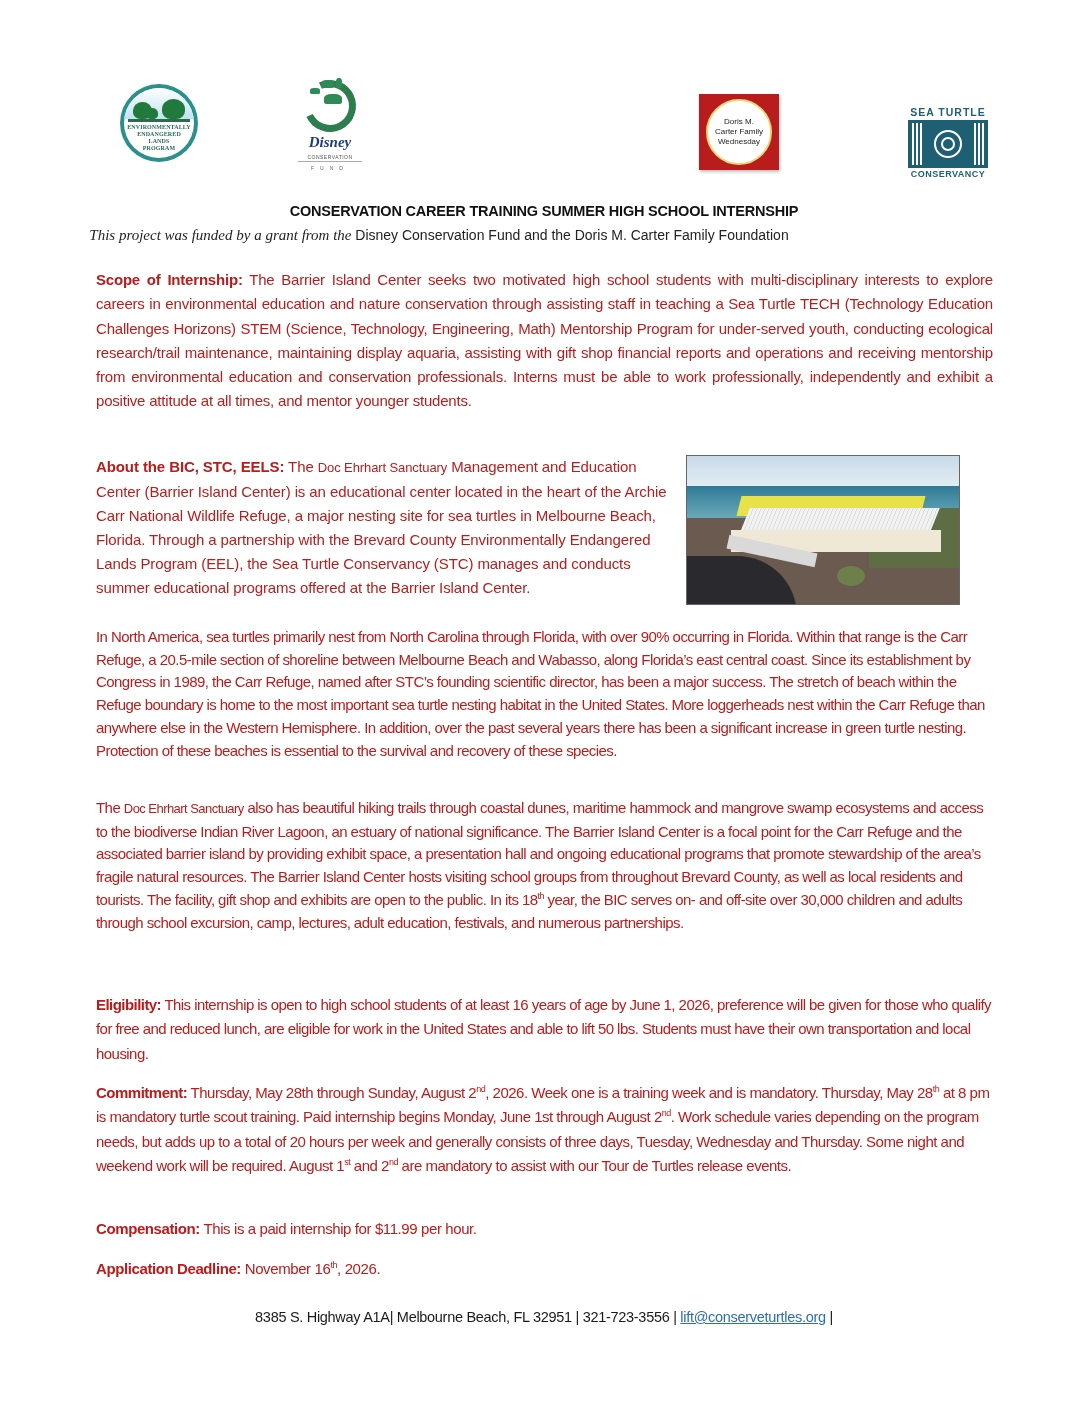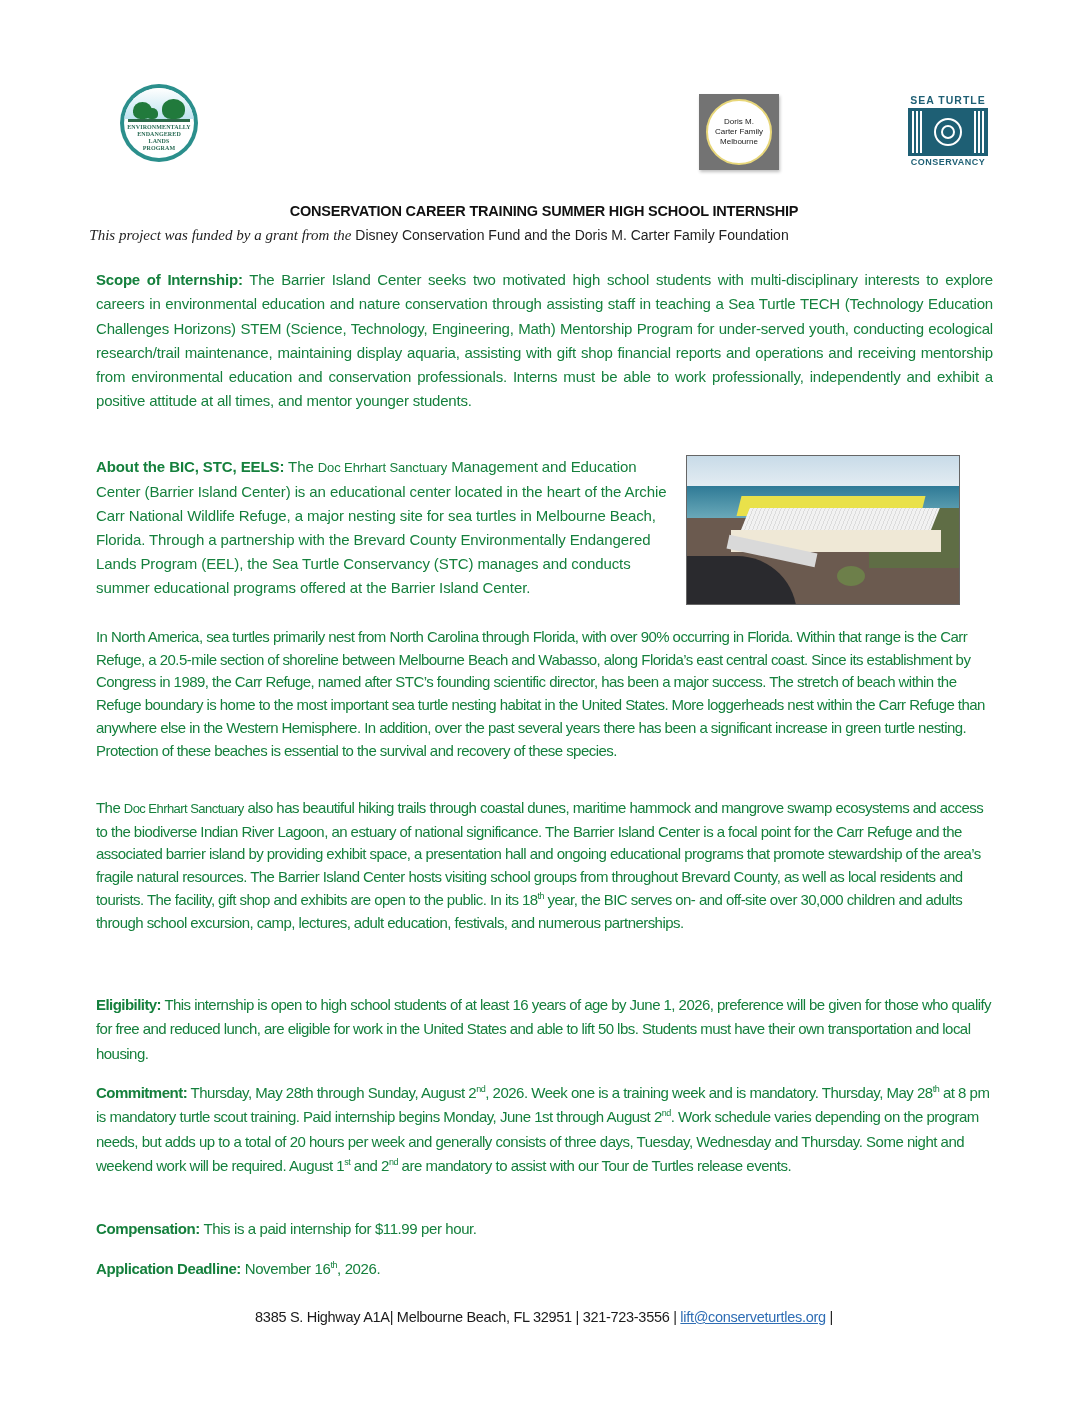--- a/index.html
+++ b/index.html
@@ -30,41 +30,41 @@
   
   .logo-bic { left: 514px; top: 12px; width: 88px; height: 88px; border-radius: 50%; background: #3f6ca8; padding: 15px; }
   .logo-bic .inner { width: 100%; height: 100%; border-radius: 50%; background: linear-gradient(#e8e2c2 0%, #d4d7b0 45%, #9fc4a0 55%, #6aa48e 100%); position: relative; overflow: hidden; }
   .logo-bic .sun { position: absolute; left: 50%; top: 46%; width: 30px; height: 14px; margin-left: -15px; margin-top: -14px; border-radius: 30px 30px 0 0; background: repeating-conic-gradient(from -90deg at 50% 100%, #9dc48a 0deg 4deg, transparent 4deg 10deg); }
   .logo-bic .turtle { position: absolute; left: 22px; top: 34px; width: 22px; height: 12px; background: #2f5a9e; border-radius: 50%; }
   .logo-bic .t-top, .logo-bic .t-bot { position: absolute; left: 0; right: 0; text-align: center; color: #ffffff; font-size: 8px; font-weight: bold; letter-spacing: 1px; }
   .logo-bic .t-top { top: 4px; }
   .logo-bic .t-bot { bottom: 3px; }
 
   
-  .logo-doris { left: 699px; top: 20px; width: 80px; height: 76px; background: #737373; box-shadow: 1px 2px 3px rgba(0,0,0,0.25); display: flex; align-items: center; justify-content: center; }
+  .logo-doris { left: 699px; top: 20px; width: 80px; height: 76px; background: #b91c1c; box-shadow: 1px 2px 3px rgba(0,0,0,0.25); display: flex; align-items: center; justify-content: center; }
   .logo-doris .circle { width: 66px; height: 66px; border-radius: 50%; background: #ffffff; border: 2px solid #e8d77a; display: flex; align-items: center; justify-content: center; text-align: center; font-size: 8px; line-height: 10px; color: #222; }
 
   
   .logo-stc { left: 906px; top: 20px; width: 84px; height: 80px; }
-  .logo-stc .top { text-align: center; font-size: 10.5px; font-weight: bold; color: #1e5f74; letter-spacing: 1px; }
+  .logo-stc .top { text-align: center; font-size: 10.5px; font-weight: bold; color: #1e5f74; letter-spacing: 1px; margin-top: 12px; }
   .logo-stc .box { margin: 2px auto 0; width: 80px; height: 48px; background: #1e5f74; position: relative; }
   .logo-stc .box .bars-l, .logo-stc .box .bars-r { position: absolute; top: 3px; bottom: 3px; width: 10px; background: repeating-linear-gradient(90deg, #ffffff 0 2px, transparent 2px 4px); }
   .logo-stc .box .bars-l { left: 4px; }
   .logo-stc .box .bars-r { right: 4px; }
   .logo-stc .box .shell { position: absolute; left: 50%; top: 50%; width: 28px; height: 28px; margin: -14px 0 0 -14px; border-radius: 50%; border: 2px solid #ffffff; }
   .logo-stc .box .shell::after { content: ""; position: absolute; left: 5px; top: 5px; width: 10px; height: 10px; border: 2px solid #ffffff; border-radius: 50%; }
   .logo-stc .bottom { text-align: center; font-size: 9px; font-weight: bold; color: #1e5f74; letter-spacing: 0.5px; margin-top: 1px; }
 
   
   .title { position: absolute; top: 203px; left: 0; width: 1088px; text-align: center; font-size: 14.5px; font-weight: bold; color: #111; letter-spacing: -0.2px; }
   .subtitle { position: absolute; top: 227px; left: 0; width: 878px; text-align: center; font-family: "Liberation Serif", serif; font-size: 15px; color: #222; }
   .subtitle .upright { font-style: normal; font-family: "Liberation Sans", sans-serif; font-size: 14px; }
   .subtitle .it { font-style: italic; }
 
-  .para { position: absolute; left: 96px; width: 897px; font-size: 15px; line-height: 24.3px; color: #15803d; letter-spacing: -0.25px; }
+  .para { position: absolute; left: 96px; width: 897px; font-size: 15px; line-height: 24.3px; color: #b91c1c; letter-spacing: -0.25px; }
   .para.justify { text-align: justify; }
   .para b { font-weight: bold; }
   .para .small { font-size: 13px; }
   .para sup { font-size: 9px; line-height: 0; vertical-align: super; }
 
   #p-scope { top: 268px; letter-spacing: -0.2px; }
   #p-about { top: 455px; width: 575px; line-height: 24px; letter-spacing: -0.1px; }
   #p-na { top: 626px; font-size: 15px; line-height: 22.7px; letter-spacing: -0.55px; }
   #p-doc { top: 797px; line-height: 22.7px; letter-spacing: -0.55px; }
   #p-elig { top: 993px; line-height: 24.3px; letter-spacing: -0.55px; }
@@ -102,28 +102,40 @@
       <div class="band"></div>
       <div class="txt">
         <div>ENVIRONMENTALLY</div>
         <div>ENDANGERED</div>
         <div>LANDS</div>
         <div>PROGRAM</div>
       </div>
     </div>
   </div>
 
+  <div class="logo logo-disney">
+    <div class="swoosh"></div>
+    <div class="animals">
+      <div class="animal" style="left:2px;top:10px;width:10px;height:6px;"></div>
+      <div class="animal" style="left:14px;top:2px;width:12px;height:8px;"></div>
+      <div class="animal" style="left:28px;top:0;width:6px;height:10px;"></div>
+      <div class="animal" style="left:16px;top:16px;width:18px;height:10px;"></div>
+    </div>
+    <div class="wordmark">Disney</div>
+    <div class="sub">CONSERVATION</div>
+    <div class="fund">FUND</div>
+  </div>
 
 
   <div class="logo logo-doris">
     <div class="circle">
       <div>
         <div>Doris M.</div>
         <div>Carter Family</div>
-        <div>Melbourne</div>
+        <div>Wednesday</div>
       </div>
     </div>
   </div>
 
   <div class="logo logo-stc">
     <div class="top">SEA TURTLE</div>
     <div class="box">
       <div class="bars-l"></div>
       <div class="shell"></div>
       <div class="bars-r"></div>

